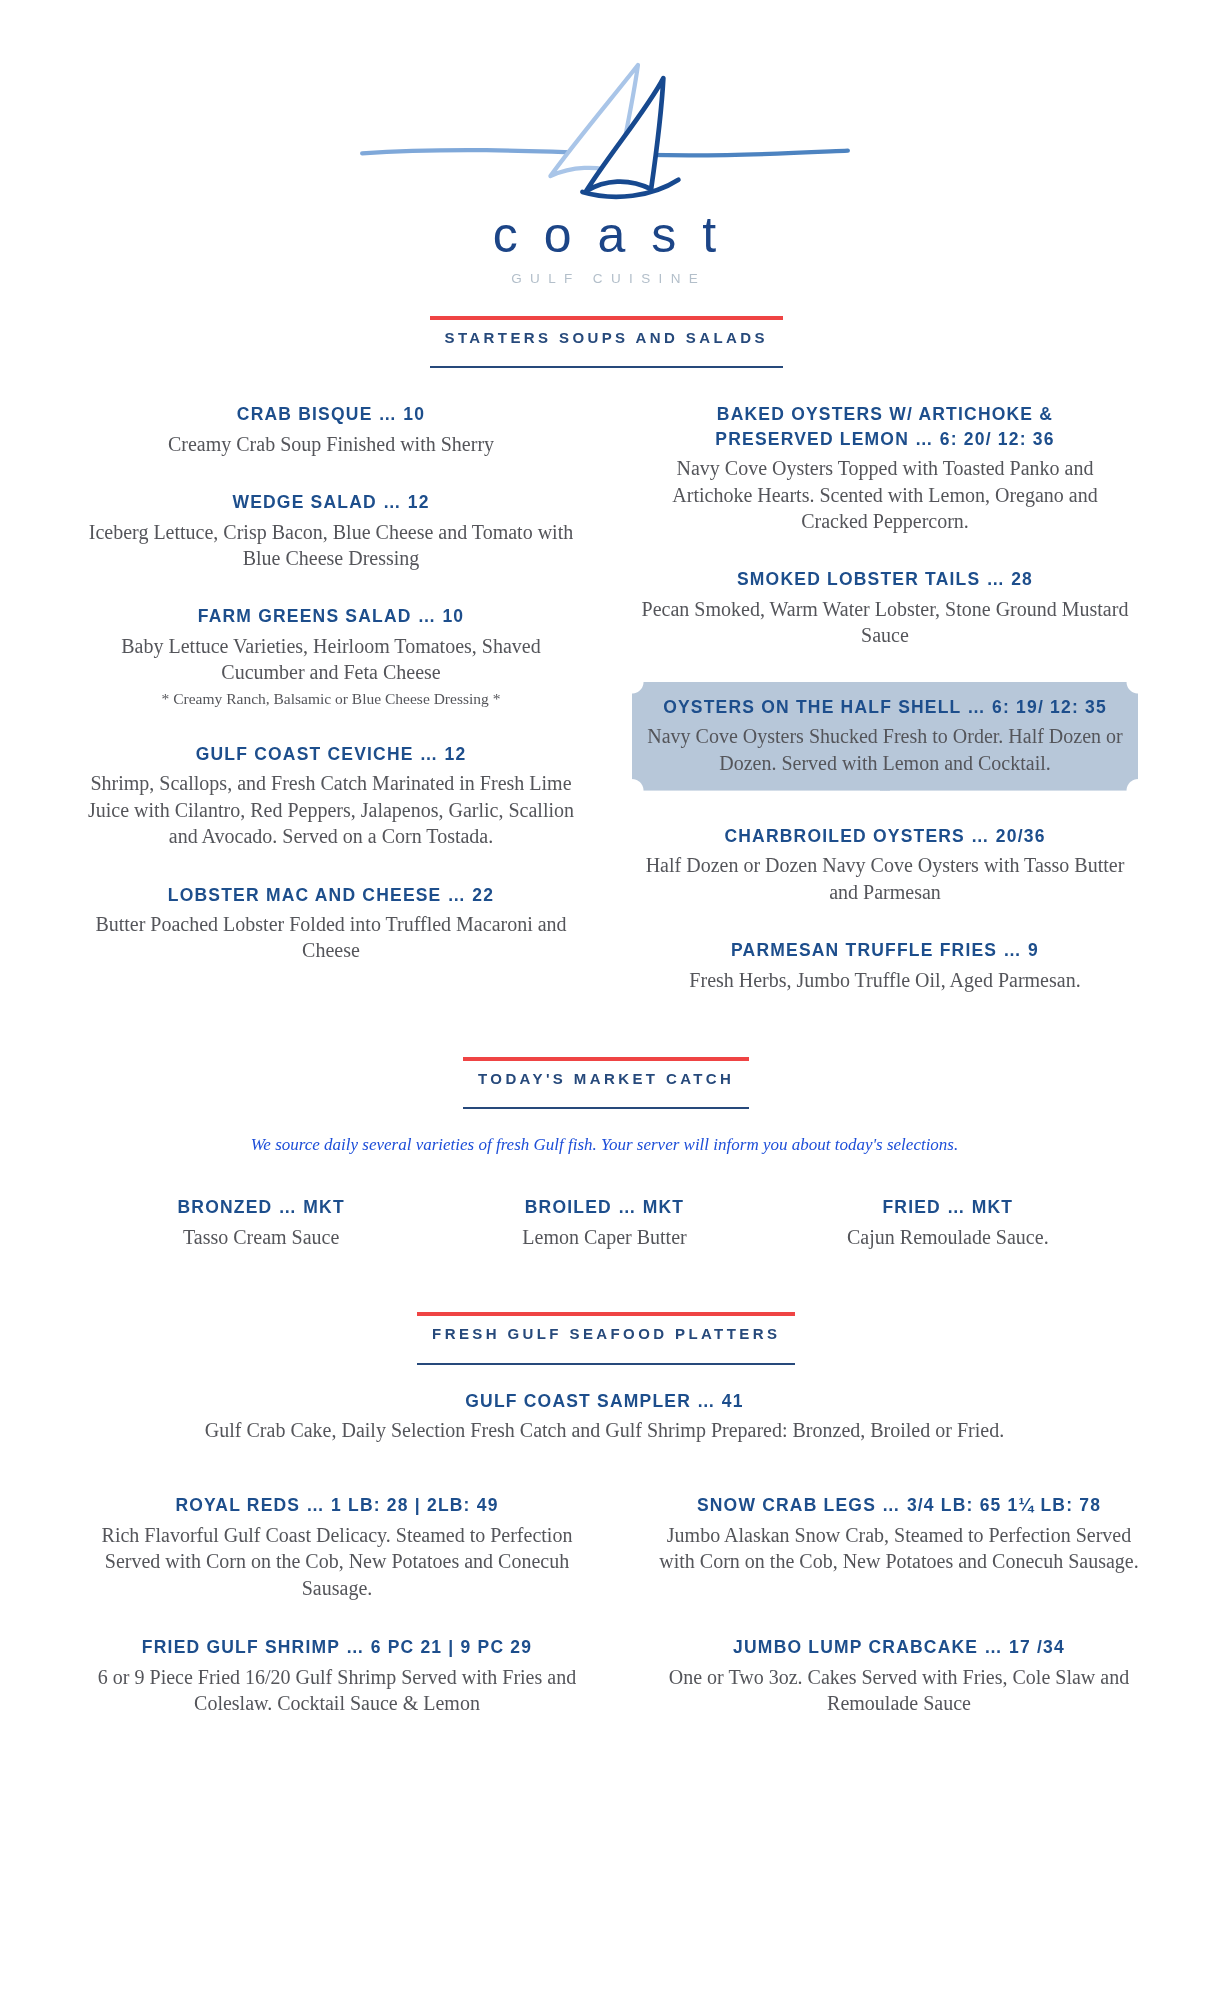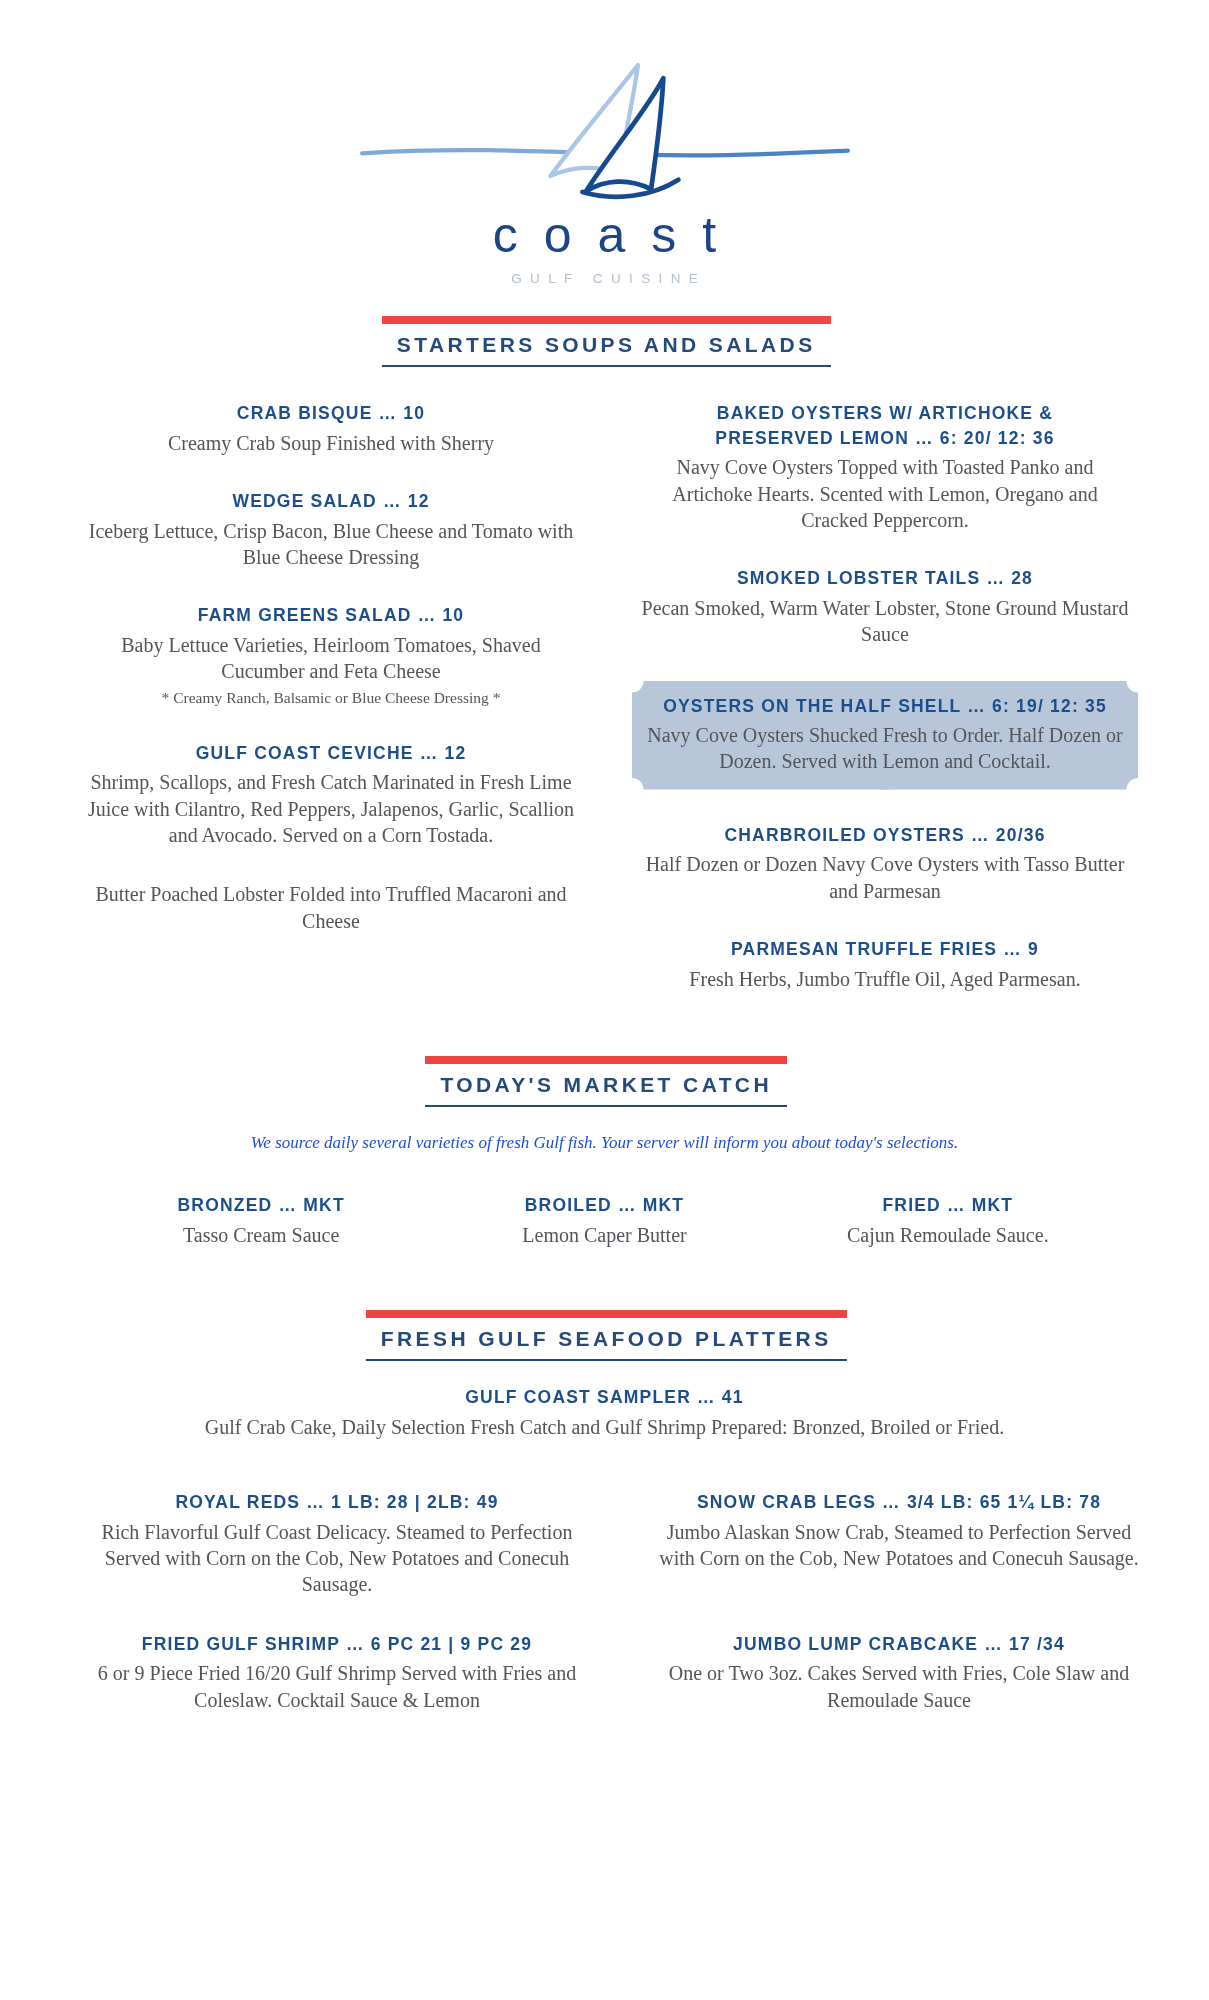--- a/index.html
+++ b/index.html
@@ -26,26 +26,26 @@
   .tagline {
     margin-top:8px;
     font-size:13.5px; color:#b3bfca;
     letter-spacing:.62em; margin-right:-.62em;
   }
 
   
   .section-heading { text-align:center; }
   .section-heading .rule-box {
     display:inline-block;
-    border-top:8px solid #ef4444;
+    border-top:4px solid #ef4444;
     border-bottom:2px solid #26497b;
-    padding:9px 15px 8px 15px;
+    padding:9px 15px 20px 15px;
     color:#26497b;
     font-weight:700;
-    font-size:21px;
+    font-size:15px;
     letter-spacing:3.4px; margin-right:-3.4px;
     line-height:1.15;
   }
   .mt-starters { margin-top:30px; }
   .mt-market   { margin-top:64px; }
   .mt-platters { margin-top:62px; }
 
   
   .cols {
     width:1060px; margin:34px auto 0 auto;
@@ -139,20 +139,21 @@
       <div class="item">
         <div class="item-name">FARM GREENS SALAD … 10</div>
         <div class="item-desc">Baby Lettuce Varieties, Heirloom Tomatoes, Shaved Cucumber and Feta Cheese</div>
         <div class="item-note">* Creamy Ranch, Balsamic or Blue Cheese Dressing *</div>
       </div>
       <div class="item">
         <div class="item-name">GULF COAST CEVICHE  … 12</div>
         <div class="item-desc">Shrimp, Scallops, and Fresh Catch Marinated in Fresh Lime Juice with Cilantro, Red Peppers, Jalapenos, Garlic, Scallion and Avocado.  Served on a Corn Tostada.</div>
       </div>
       <div class="item">
+        <div class="item-name">LOBSTER MAC AND CHEESE … 22</div>
         <div class="item-desc">Butter Poached Lobster Folded into Truffled Macaroni and Cheese</div>
       </div>
     </div>
 
     <div class="col">
       <div class="item">
         <div class="item-name name-narrow">BAKED OYSTERS W/ ARTICHOKE &amp; PRESERVED LEMON … 6: 20/ 12: 36</div>
         <div class="item-desc">Navy Cove Oysters Topped with Toasted Panko and Artichoke Hearts.  Scented with Lemon, Oregano and Cracked Peppercorn.</div>
       </div>
       <div class="item">

